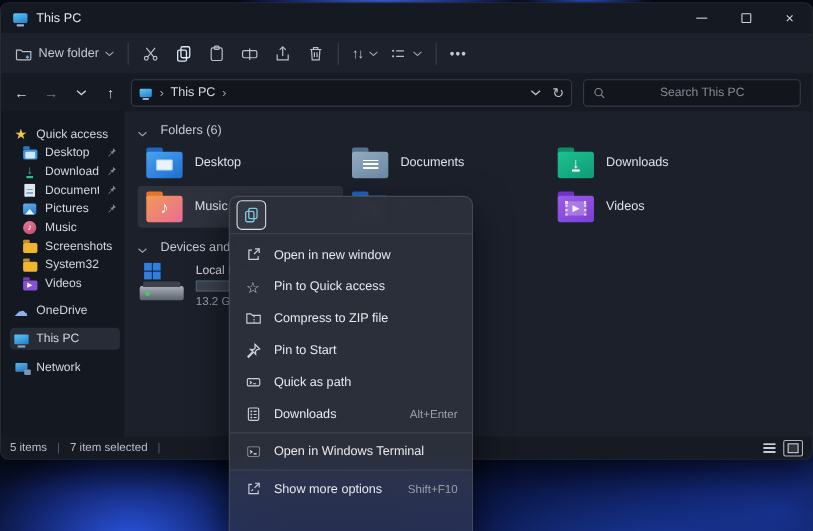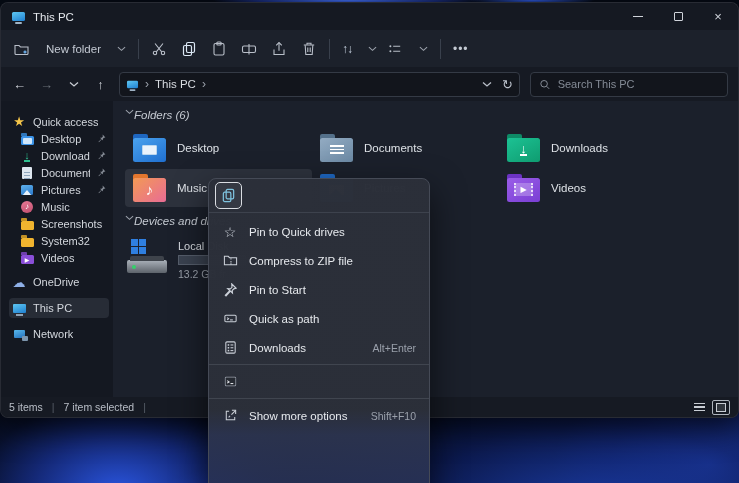--- a/index.html
+++ b/index.html
@@ -31,35 +31,35 @@
   .mon{width:13px;height:9px;border-radius:1.5px;background:linear-gradient(160deg,#5ec7f2,#1f7fd0);position:relative;flex:none;}
   .mon::after{content:"";position:absolute;left:3px;bottom:-3px;width:7px;height:2px;background:#9fb3c4;border-radius:1px;}
   .title-text{font-size:11.5px;color:#e4e7ec;margin-left:8px;}
   .win-controls{margin-left:auto;display:flex;height:100%;}
   .wc{width:40px;height:100%;display:flex;align-items:center;justify-content:center;color:#cfd3da;font-size:13px;}
   .wc .minbar{width:10px;height:1px;background:#cfd3da;}
   .wc .maxbox{width:9px;height:9px;border:1px solid #cfd3da;border-radius:1px;}
   
   .toolbar{height:37px;flex:none;display:flex;align-items:center;gap:10px;padding:0 12px;background:#1c212b;}
   .tb-group{display:flex;align-items:center;gap:14px;}
-  .tb-btn{display:flex;align-items:center;gap:16px;color:#c3c9d2;font-size:11.5px;}
+  .tb-btn{display:flex;align-items:center;gap:5px;color:#c3c9d2;font-size:11.5px;}
   .tb-sep{width:1px;height:20px;background:#39404c;flex:none;margin:0 2px;}
   .ic{display:block;}
   .sorttxt{font-size:12px;color:#c4cfdd;letter-spacing:-1px;}
   .moretxt{font-size:12px;color:#c3c9d2;letter-spacing:1px;}
   
   .addressrow{height:34px;flex:none;display:flex;align-items:center;gap:2px;padding:0 10px 0 6px;background:#161a23;}
   .navbtn{width:25px;height:24px;display:flex;align-items:center;justify-content:center;font-size:13px;color:#d3d7dd;flex:none;}
   .navbtn.disabled{color:#6a7078;}
   .addressbox{flex:1;height:25px;margin-left:4px;background:#12151c;border:1px solid #343a45;border-radius:4px;display:flex;align-items:center;padding:0 6px;gap:6px;min-width:0;}
   .crumb-sep{color:#9aa0aa;font-size:12px;}
   .crumb{font-size:11.5px;color:#d8dce1;}
   .addr-right{margin-left:auto;display:flex;align-items:center;gap:10px;color:#b9bfc9;}
   .searchbox{width:198px;height:25px;margin-left:8px;background:#12151c;border:1px solid #343a45;border-radius:4px;display:flex;align-items:center;padding:0 8px;gap:7px;flex:none;}
-  .searchbox input{background:transparent;border:none;outline:none;color:#c7ccd4;font-size:11px;width:100%;font-family:"Liberation Sans",sans-serif;}
+  .searchbox input{background:transparent;border:none;outline:none;color:#c7ccd4;font-size:11px;width:100%;font-family:"Liberation Sans",sans-serif;text-align:center;}
   .searchbox input::placeholder{color:#848b96;}
   
   .win-body{flex:1;min-height:0;display:flex;}
   .sidebar{width:112px;flex:none;padding:12px 4px 0 8px;background:#141821;}
   .sb-item{display:flex;align-items:center;gap:7px;height:17px;border-radius:4px;padding:0 3px;margin-bottom:0;}
   .sb-item.child{padding-left:11px;}
   .sb-item.gap{margin-top:6px;height:20px;}
   .sb-item.selected{background:#272c36;}
   .sb-label{font-size:11px;color:#d3d7dd;white-space:nowrap;overflow:hidden;}
   .sb-pin{margin-left:auto;flex:none;opacity:.85;}
@@ -75,21 +75,21 @@
   .pic-sq{width:12px;height:10px;background:linear-gradient(160deg,#5fb2ee,#2a77c8);border-radius:1.5px;position:relative;overflow:hidden;}
   .pic-sq::after{content:"";position:absolute;bottom:-1px;left:1px;border-left:5px solid transparent;border-right:5px solid transparent;border-bottom:6px solid #e8f2fb;}
   .mus-circ{width:12px;height:12px;border-radius:50%;background:linear-gradient(160deg,#e87a96,#c04e6e);color:#fff;font-size:8px;display:flex;align-items:center;justify-content:center;}
   .cloud{color:#8fb0e8;font-size:13px;line-height:1;}
   .mini-mon{width:13px;height:9px;border-radius:1px;background:linear-gradient(160deg,#5ec7f2,#1f7fd0);position:relative;}
   .mini-mon::after{content:"";position:absolute;left:3px;bottom:-3px;width:7px;height:2px;background:#8fa2b4;}
   .net-mon{width:11px;height:8px;border-radius:1px;background:linear-gradient(160deg,#58b8ec,#2470bb);position:relative;}
   .net-mon::after{content:"";position:absolute;right:-3px;bottom:-3px;width:6px;height:5px;border-radius:1px;background:#7c95ad;}
   
   .content{flex:1;min-width:0;background:#1b202b;padding:8px 0 0 12px;position:relative;}
-  .sec-head{display:flex;align-items:flex-start;gap:0;height:16px;color:#c6cbd3;font-size:11.5px;font-style:italic;}
+  .sec-head{display:flex;align-items:flex-end;gap:12px;height:16px;color:#c6cbd3;font-size:11.5px;}
   .tile-grid{display:grid;grid-template-columns:repeat(3,187px);row-gap:2px;margin-top:4px;}
   .tile{display:flex;align-items:center;gap:11px;height:38px;padding:0 8px;border-radius:4px;}
   .tile.selected{background:#2d323d;}
   .tile-label{font-size:11.5px;color:#dde1e6;}
   .folder{position:relative;width:33px;height:24px;flex:none;margin-top:3px;}
   .folder .tab{position:absolute;top:-4px;left:0;width:15px;height:7px;border-radius:2px 2px 0 0;}
   .folder .fbody{position:absolute;inset:0;border-radius:2.5px;display:flex;align-items:center;justify-content:center;color:#fff;}
   .f-desktop .tab{background:#1e66c0;} .f-desktop .fbody{background:linear-gradient(150deg,#4aa2ee,#1f6fd0);}
   .screen{width:15px;height:10px;background:#eaf3fc;border-radius:1px;border:1.5px solid #bcd7ef;}
   .f-docs .tab{background:#54708a;} .f-docs .fbody{background:linear-gradient(150deg,#93abc2,#6b89a4);}
@@ -475,23 +475,34 @@
     <span class="ctx-copybtn">
       <svg width="15" height="15" viewBox="0 0 16 16" fill="none" stroke="#7fc4e0" stroke-width="1.3">
           <rect x="5.5" y="1.5" width="8" height="10" rx="1.5"></rect>
           <rect x="2.5" y="4.5" width="8" height="10" rx="1.5"></rect>
         </svg>
     </span>
   </div>
   <div class="ctx-list">
     <div class="ctx-item">
       <span class="ctx-ic">
+          <svg width="15" height="15" viewBox="0 0 16 16" fill="none" stroke="#ccd1d9" stroke-width="1.2">
+            <path d="M6.5 3.5H3.5v9h9V9.5"></path>
+            <path d="M9.5 2.5h4v4"></path>
+            <path d="M13.3 2.7L8.5 7.5"></path>
+          </svg>
+        </span>
+      <span class="ctx-label">Open in new window</span>
+      <span class="ctx-short"></span>
+    </div>
+    <div class="ctx-item">
+      <span class="ctx-ic">
           <span class="staroutline">☆</span>
         </span>
-      <span class="ctx-label">Pin to Quick drives</span>
+      <span class="ctx-label">Pin to Quick access</span>
       <span class="ctx-short"></span>
     </div>
     <div class="ctx-item">
       <span class="ctx-ic">
           <svg width="15" height="15" viewBox="0 0 16 16" fill="none" stroke="#ccd1d9" stroke-width="1.1">
             <path d="M1.5 12.5v-9h4L7 5h7.5v7.5z"></path>
             <path d="M8.5 5.5V7M8.5 8.5V10M8.5 11v1.5"></path>
           </svg>
         </span>
       <span class="ctx-label">Compress to ZIP file</span>
@@ -535,20 +546,21 @@
     <div class="ctx-sep"></div>
     <div class="ctx-item">
       <span class="ctx-ic">
           <svg width="15" height="15" viewBox="0 0 16 16">
             <rect x="2" y="3" width="12" height="10" rx="1.3" fill="#9aa0ab"></rect>
             <rect x="2.8" y="3.8" width="10.4" height="8.4" rx=".8" fill="#262a32"></rect>
             <path d="M4.5 7l2 1.4-2 1.4" stroke="#e8eaee" stroke-width="1.1" fill="none"></path>
             <path d="M8 10.2h3" stroke="#e8eaee" stroke-width="1.1"></path>
           </svg>
         </span>
+      <span class="ctx-label">Open in Windows Terminal</span>
       <span class="ctx-short"></span>
     </div>
     <div class="ctx-sep"></div>
     <div class="ctx-item">
       <span class="ctx-ic">
           <svg width="15" height="15" viewBox="0 0 16 16" fill="none" stroke="#ccd1d9" stroke-width="1.1">
             <path d="M6.5 3.5h-3v9h9v-3"></path>
             <path d="M9.5 2.5h4v4"></path>
             <path d="M13.3 2.7L9 7"></path>
             <path d="M6 10l1.5-1.5"></path>

